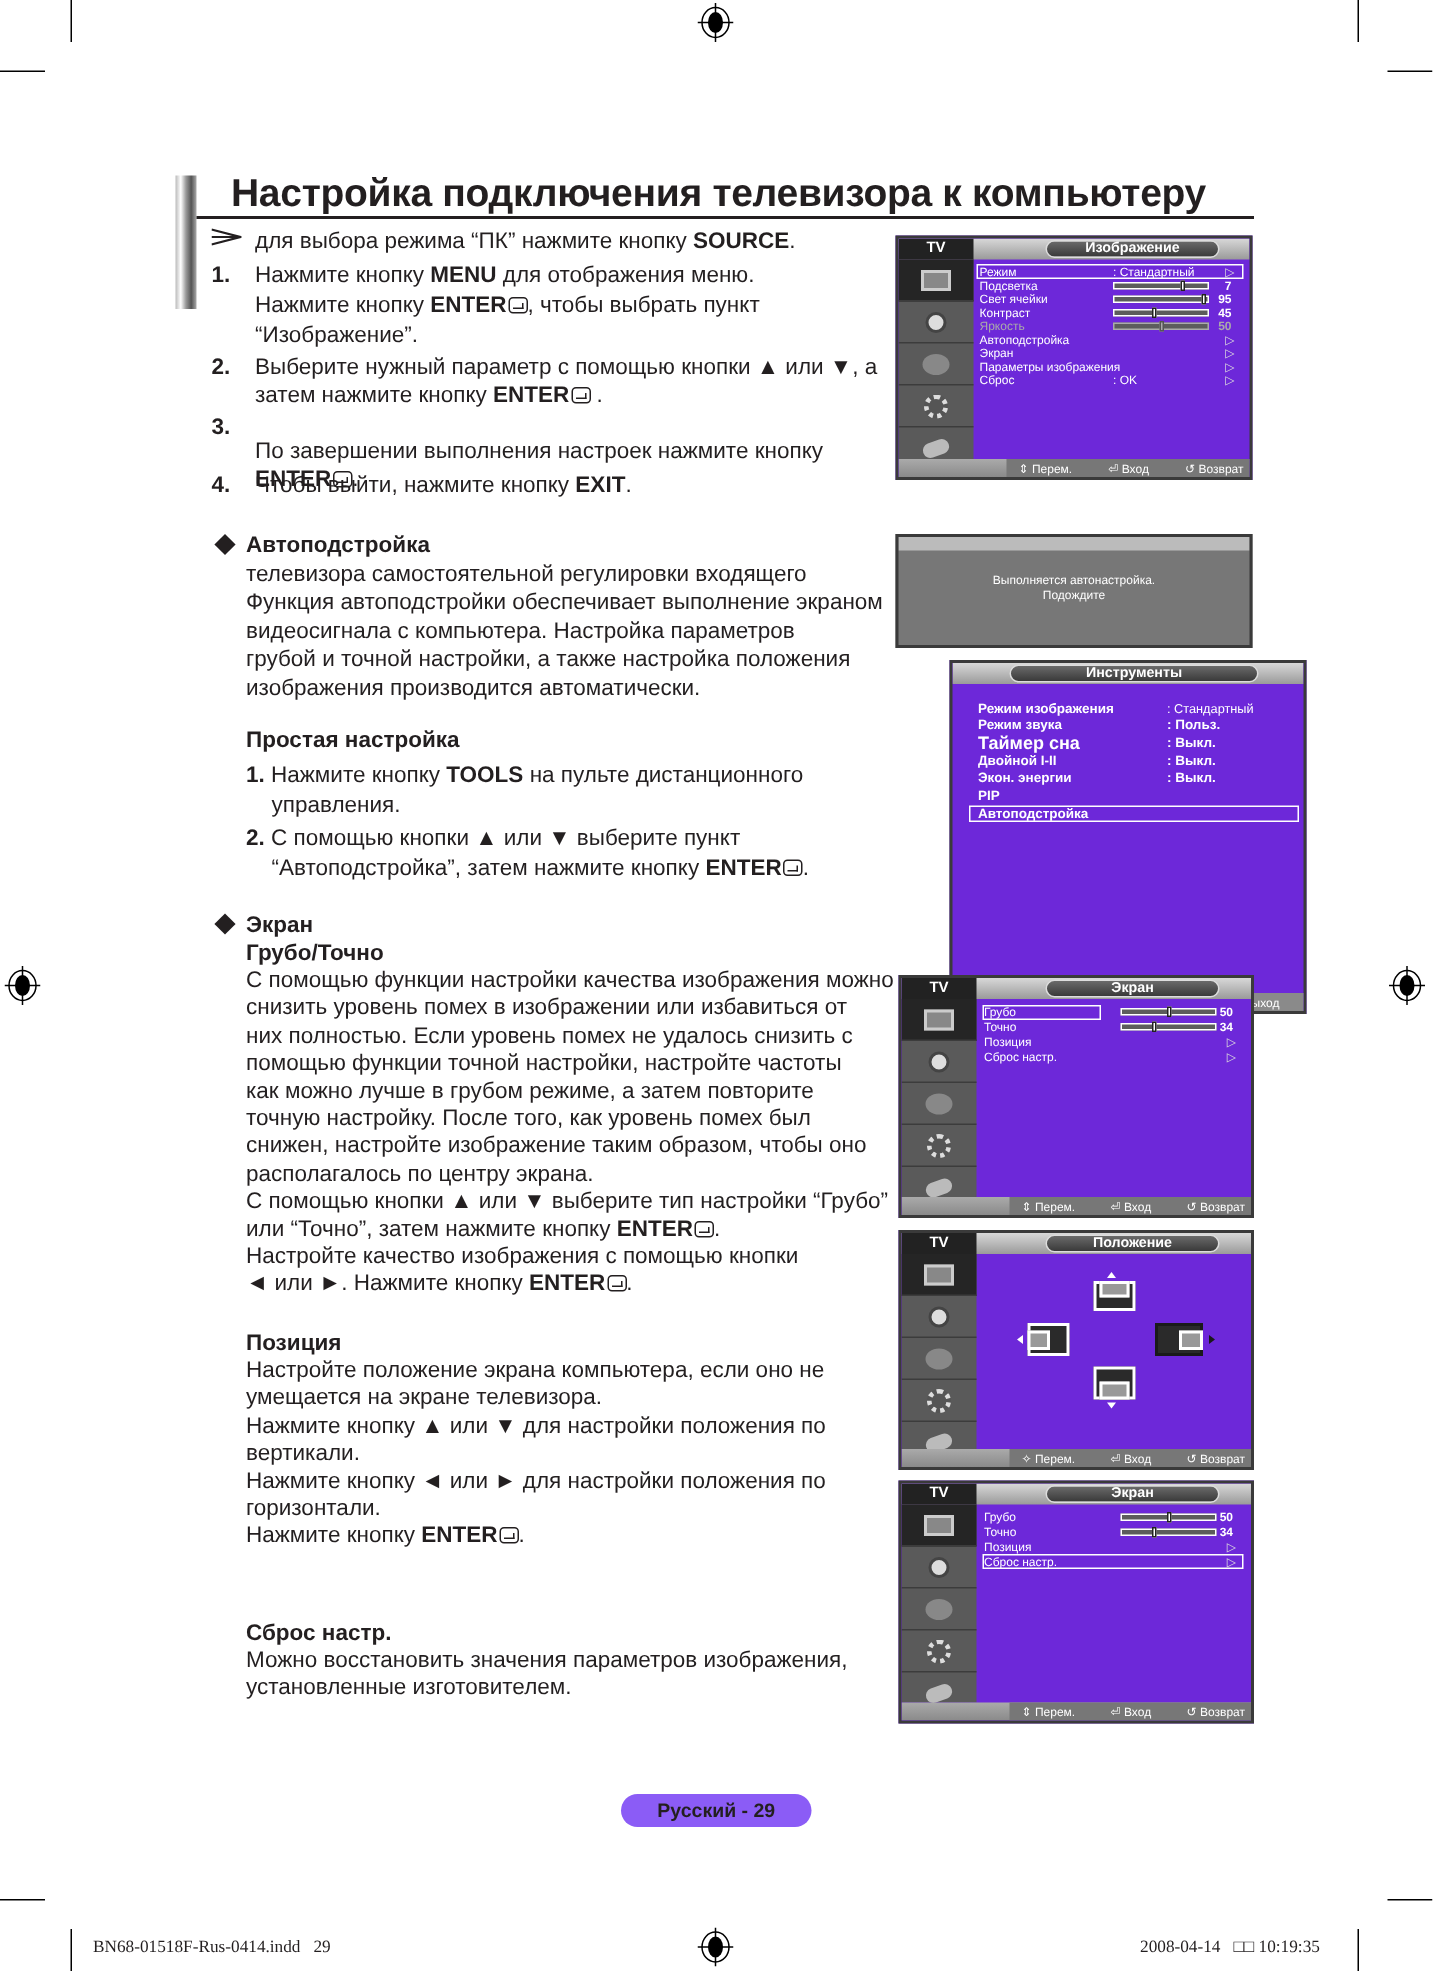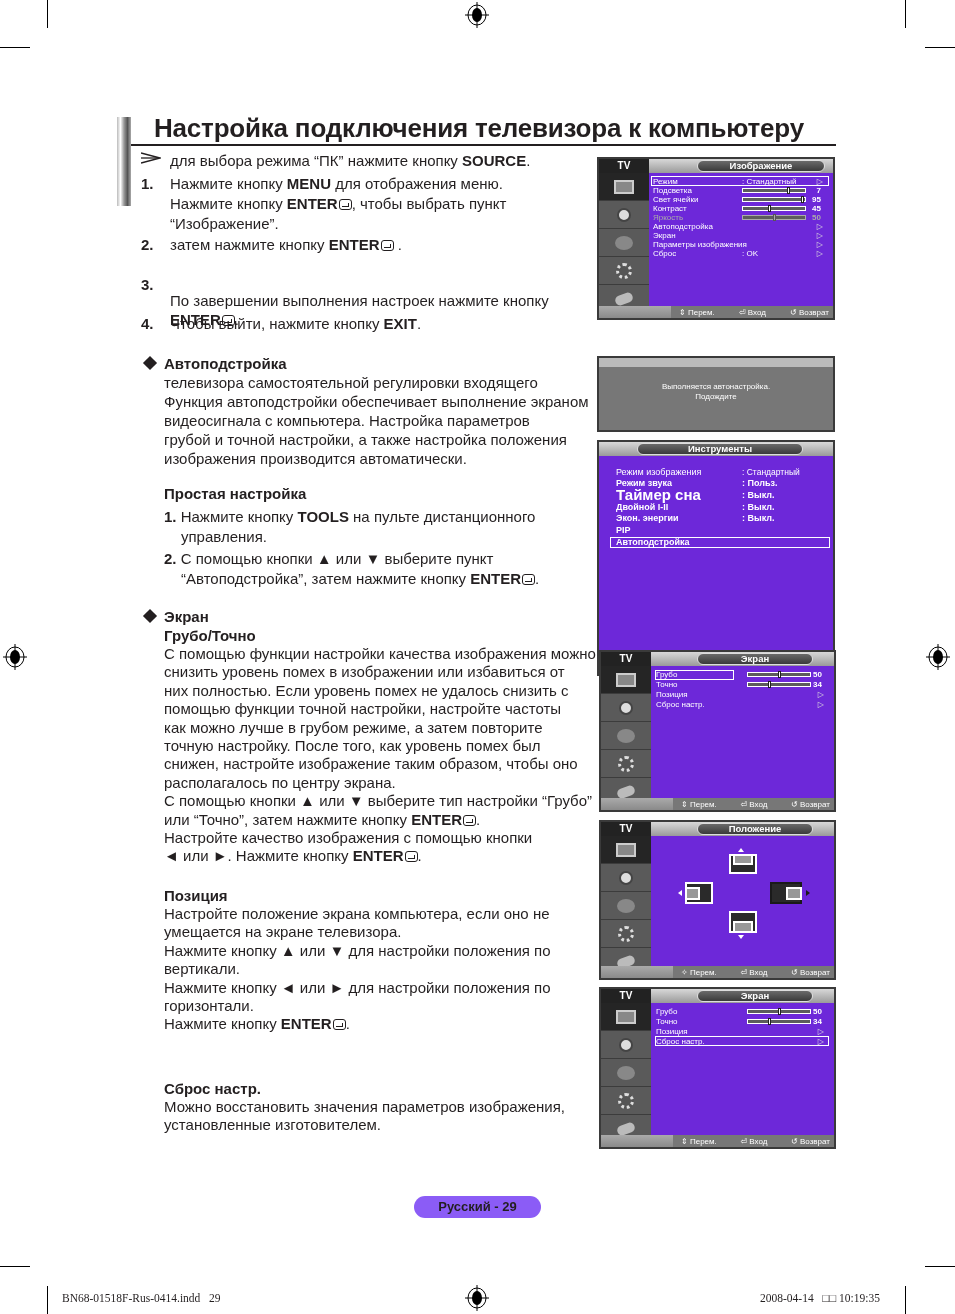--- a/index.html
+++ b/index.html
@@ -101,20 +101,21 @@
 
 <div class="num" style="left:141px;top:174px;">1.</div>
 <div class="txt" style="left:170px;top:174px;">
   <div><span>Нажмите кнопку </span><b>MENU</b><span> для отображения меню.</span></div>
   <div style="margin-top:1px;"><span>Нажмите кнопку </span><b>ENTER</b><span class="enter-ico"></span><span>, чтобы выбрать пункт</span></div>
   <div style="margin-top:1px;">“Изображение”.</div>
 </div>
 
 <div class="num" style="left:141px;top:235px;">2.</div>
 <div class="txt" style="left:170px;top:235px;">
+  <div>Выберите нужный параметр с помощью кнопки ▲ или ▼, а</div>
   <div><span>затем нажмите кнопку </span><b>ENTER</b><span class="enter-ico"></span><span> .</span></div>
 </div>
 
 <div class="num" style="left:141px;top:275px;">3.</div>
 <div class="txt" style="left:170px;top:275px;margin-top:16px;">
   <div>По завершении выполнения настроек нажмите кнопку</div>
   <div><b>ENTER</b><span class="enter-ico"></span><span>.</span></div>
 </div>
 
 <div class="num" style="left:141px;top:314px;">4.</div>
@@ -170,21 +171,21 @@
 
 <div class="txt h" style="left:164px;top:1079px;">Сброс настр.</div>
 <div class="txt" style="left:164px;top:1098px;line-height:18.4px;">
   <div>Можно восстановить значения параметров изображения,</div>
     <div>установленные изготовителем.</div>
 </div>
 
 <div class="osd" style="left:597px;top:157px;width:238px;height:163px;">
   <div class="topbar"></div>
   <div class="tv-tab">TV</div>
-  <div class="pill" style="left:98px;width:128px;">Изображение</div>
+  <div class="pill" style="left:98px;width:116px;">Изображение</div>
   <div class="side">
     <div class="si active">
         <div class="icon-box"></div>
       </div>
     <div class="si">
         <div class="icon-circ"></div>
       </div>
     <div class="si">
         <div class="icon-dish"></div>
       </div>
@@ -238,28 +239,28 @@
 </div>
 
 <div class="osd" style="left:597px;top:356px;width:238px;height:76px;background:#777;">
   <div style="position:absolute;left:0;right:0;top:0;height:9px;background:#bbb;"></div>
   <div style="position:absolute;left:0;right:0;top:24px;text-align:center;font-size:8px;line-height:10px;">
     <div>Выполняется автонастройка.</div>
       <div>Подождите</div>
   </div>
 </div>
 
-<div class="osd" style="left:597px;top:440px;width:238px;height:236px;">
+<div class="osd" style="left:633px;top:440px;width:238px;height:236px;">
   <div class="topbar"></div>
   <div class="pill" style="left:38px;width:166px;">Инструменты</div>
-  <div class="row" style="left:17px;top:24px;font-size:9px;font-weight:normal;line-height:12px;">Режим изображения</div>
+  <div class="row" style="left:17px;top:24px;font-size:9px;font-weight:bold;line-height:12px;">Режим изображения</div>
   <div class="val" style="left:143px;top:24px;font-size:8.5px;line-height:12px;">: Стандартный</div>
   <div class="row" style="left:17px;top:35px;font-size:9px;font-weight:bold;line-height:12px;">Режим звука</div>
   <div class="val" style="left:143px;top:35px;font-size:9px;font-weight:bold;line-height:12px;">: Польз.</div>
-  <div class="row" style="left:17px;top:47px;font-size:15px;font-weight:bold;line-height:12px;">Таймер сна</div>
+  <div class="row" style="left:17px;top:47px;font-size:12px;font-weight:bold;line-height:12px;">Таймер сна</div>
   <div class="val" style="left:143px;top:47px;font-size:9px;font-weight:bold;line-height:12px;">: Выкл.</div>
   <div class="row" style="left:17px;top:59px;font-size:9px;font-weight:bold;line-height:12px;">Двойной I-II</div>
   <div class="val" style="left:143px;top:59px;font-size:9px;font-weight:bold;line-height:12px;">: Выкл.</div>
   <div class="row" style="left:17px;top:70px;font-size:9px;font-weight:bold;line-height:12px;">Экон. энергии</div>
   <div class="val" style="left:143px;top:70px;font-size:9px;font-weight:bold;line-height:12px;">: Выкл.</div>
   <div class="row" style="left:17px;top:82px;font-size:9px;font-weight:bold;line-height:12px;">PIP</div>
   <div class="sel" style="left:11px;top:95px;width:220px;height:11px;"></div>
   <div class="row" style="left:17px;top:95px;font-size:9px;font-weight:bold;line-height:11px;">Автоподстройка</div>
   <div class="bottombar" style="height:12px;">
       <div class="tab" style="left:0;padding:0 16px 0 24px;background:#8a8a8a;">

